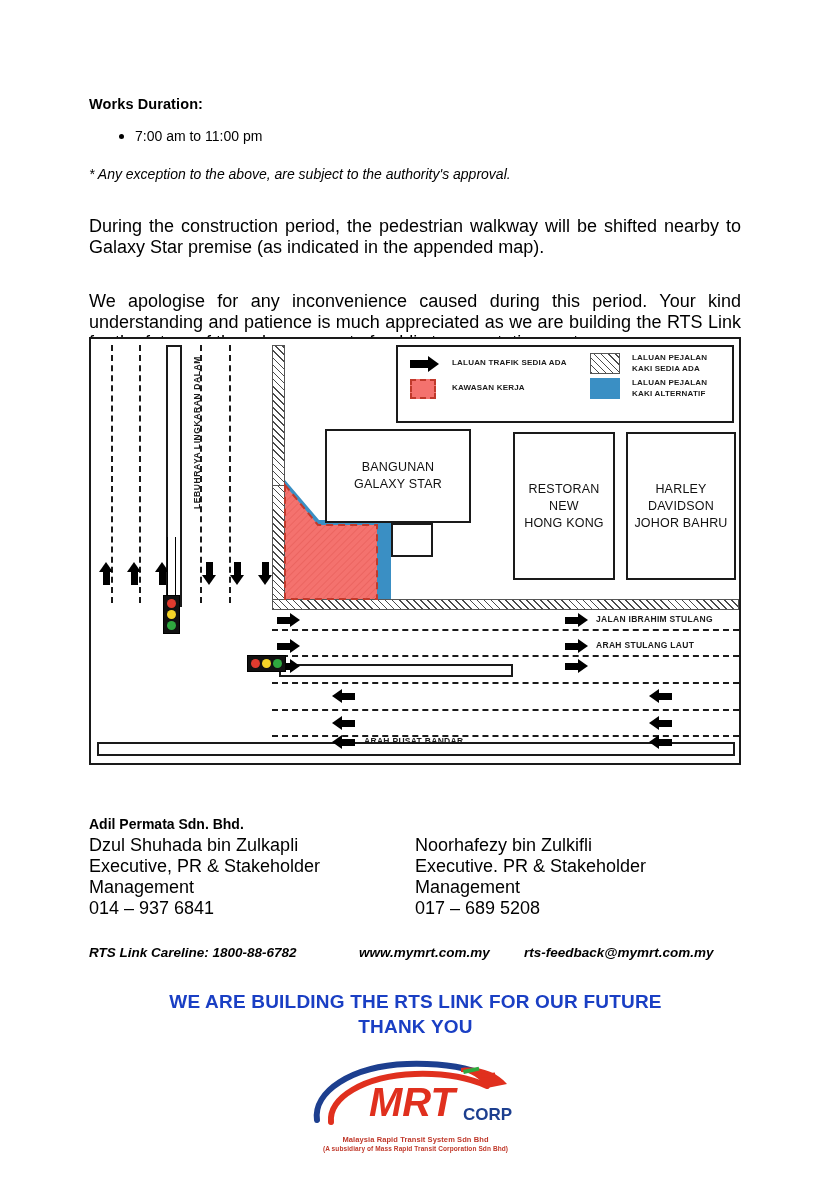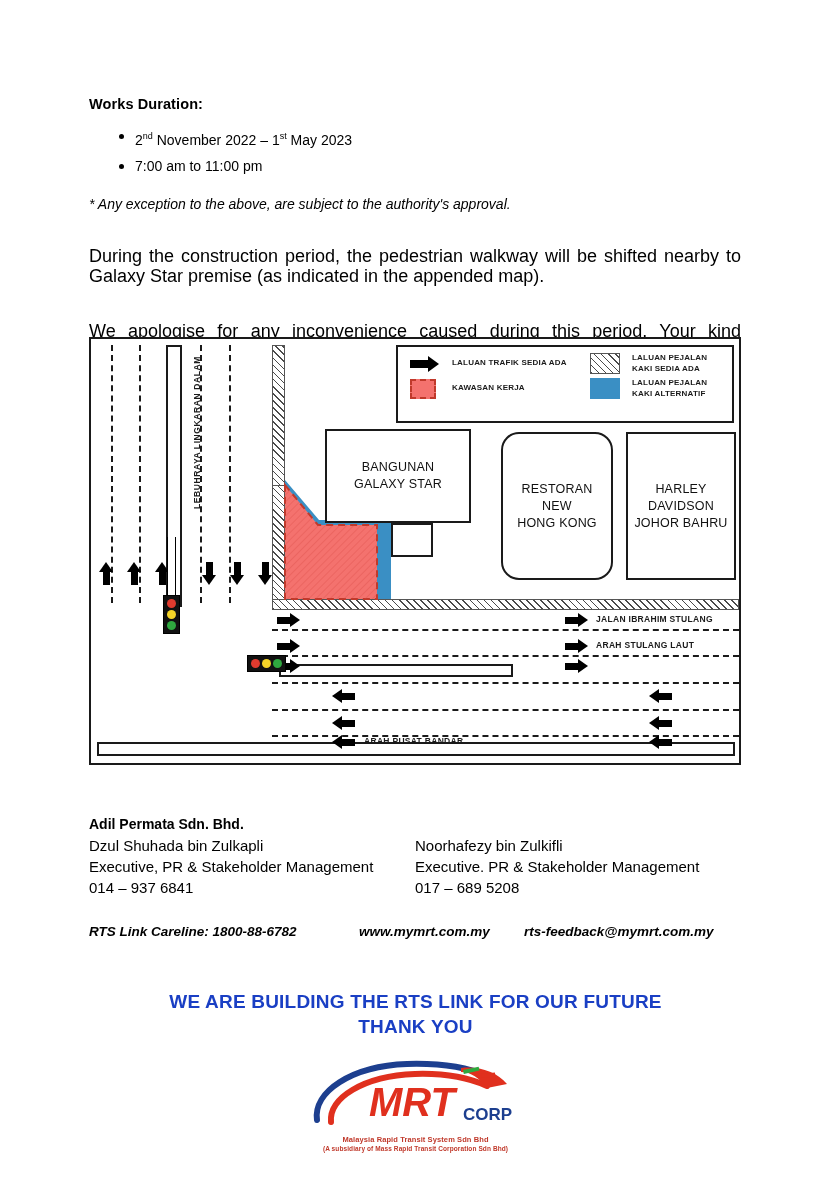--- a/index.html
+++ b/index.html
@@ -89,21 +89,21 @@
   .sw-work{width:26px;height:20px;background:#f4726e;border:2px dashed #c0392b;box-sizing:border-box;}
   .sw-hatch{width:30px;height:21px;border:1px solid #555;box-sizing:border-box;
     background-image:repeating-linear-gradient(45deg,#4a4a4a 0 1.2px,rgba(0,0,0,0) 1.2px 5px);background-color:#fff;}
   .sw-blue{width:30px;height:21px;background:#3a8fc4;}
 
   
   .contact{position:absolute;left:89px;top:786px;width:652px;}
   .more-info{font-size:13.5px;text-decoration:underline;}
   .company{font-size:14px;font-weight:bold;margin-top:30px;}
   .cols{display:flex;margin-top:3px;}
-  .col{width:50%;font-size:15px;line-height:21px;}
+  .col{width:50%;font-size:18px;line-height:21px;}
   .careline{margin-top:26px;font-size:13.5px;font-style:italic;font-weight:bold;display:flex;}
   .careline .c1{width:270px;}
   .careline .c2{width:165px;}
 
   
   .slogan{position:absolute;left:0;top:989px;width:831px;text-align:center;
           font-size:19px;font-weight:bold;line-height:25px;letter-spacing:.2px;}
   .logo{position:absolute;left:0;top:1058px;width:831px;text-align:center;}
   .logo-cap1{font-size:7.5px;font-weight:bold;color:#c0392b;letter-spacing:.1px;margin-top:1px;}
   .logo-cap2{font-size:6.5px;font-weight:bold;color:#c0392b;letter-spacing:.1px;margin-top:1px;}
@@ -111,23 +111,20 @@
 </head>
 <body>
 
 <div class="page">
 
   <div class="content">
 
     <div class="h-works">Works Duration:</div>
 
     <ul class="bullets">
-      <li>
-        <span>2</span><sup>nd</sup><span> November 2022 – 1</span><sup>st</sup><span> May 2023</span>
-      </li>
       <li>
         <span>7:00 am to 11:00 pm</span>
       </li>
     </ul>
 
     <div class="note-italic">* Any exception to the above, are subject to the authority's approval.</div>
     <div class="para">During the construction period, the pedestrian walkway will be shifted nearby to Galaxy Star premise (as indicated in the appended map).</div>
     <div class="para">We apologise for any inconvenience caused during this period. Your kind understanding and patience is much appreciated as we are building the RTS Link for the future of the advancement of public transportation system.</div>
   </div>
 
@@ -195,21 +192,21 @@
         <polygon points="196,148 229,188 288,188 288,262 196,262" fill="#f4726e" stroke="#c0392b" stroke-width="2" stroke-dasharray="7,5"></polygon>
         <polygon points="196,148 229,188 288,188 288,262 196,262" fill="url(#workhatch)" opacity="0.55"></polygon>
       </svg>
 
       <div class="bldg" style="left:236px;top:92px;width:146px;height:94px;">
         <span>
           <span>BANGUNAN</span><br><span>GALAXY STAR</span>
         </span>
       </div>
       <div class="bldg small" style="left:302px;top:186px;width:42px;height:34px;"></div>
-      <div class="bldg" style="left:412px;top:95px;width:112px;height:148px;border-radius:18px;">
+      <div class="bldg" style="left:424px;top:95px;width:102px;height:148px;">
         <span>
           <span>RESTORAN</span><br><span>NEW</span><br><span>HONG KONG</span>
         </span>
       </div>
       <div class="bldg" style="left:537px;top:95px;width:110px;height:148px;">
         <span>
           <span>HARLEY</span><br><span>DAVIDSON</span><br><span>JOHOR BAHRU</span>
         </span>
       </div>
 

